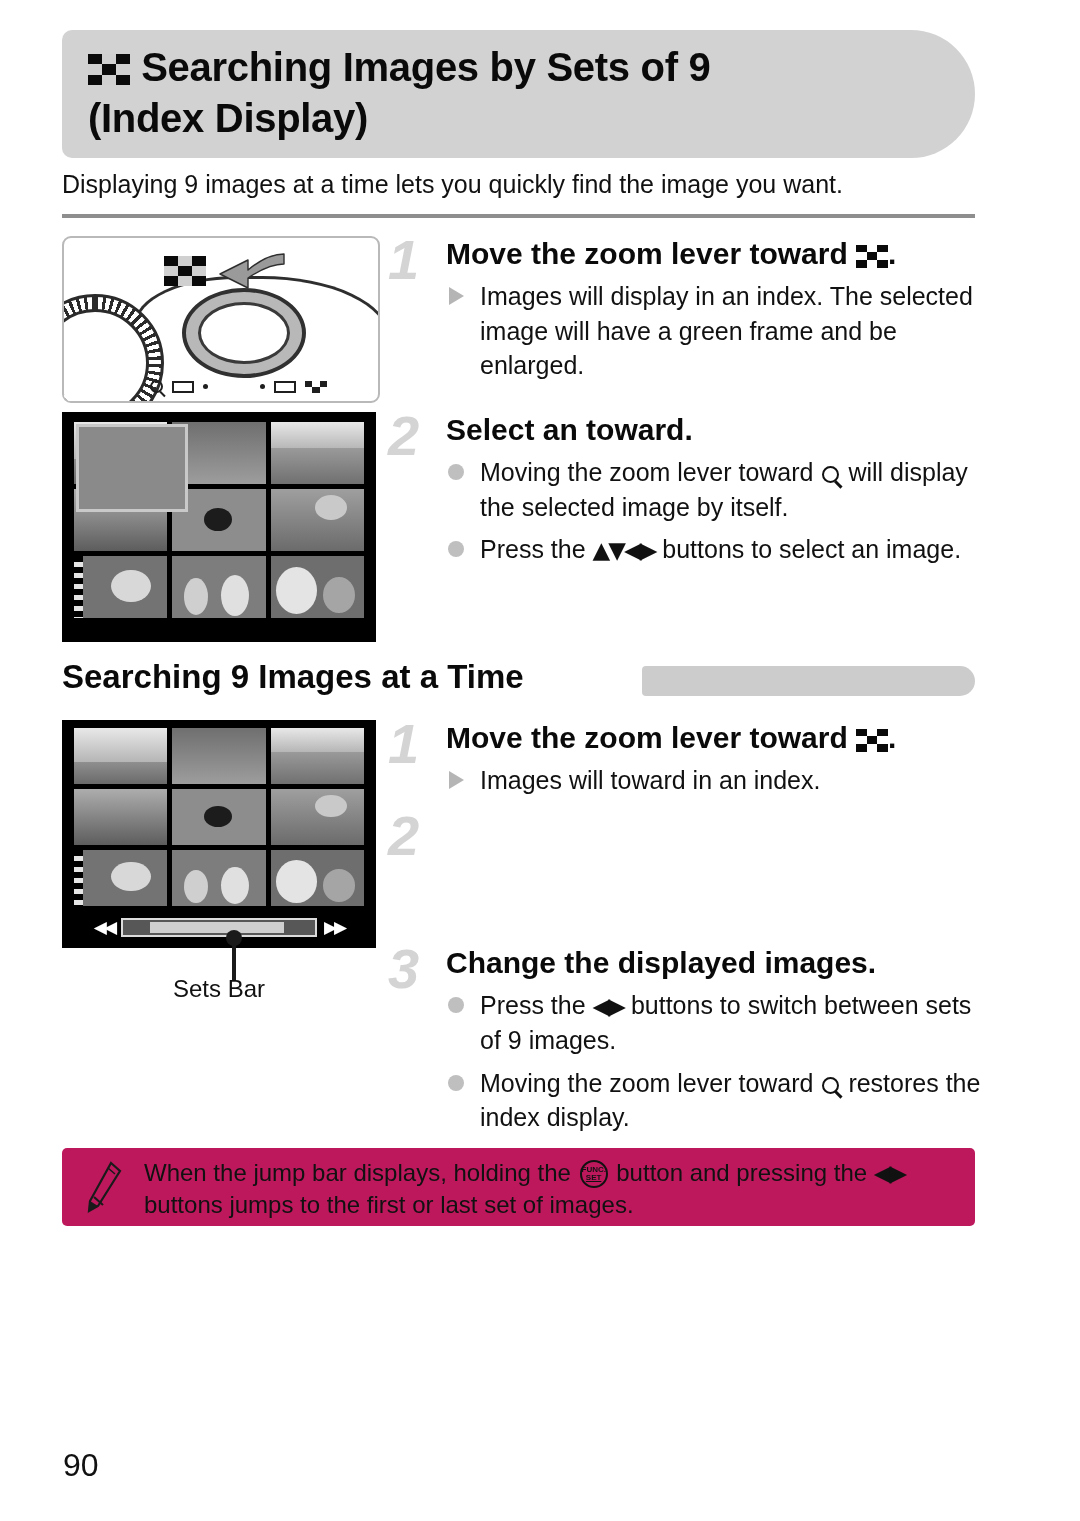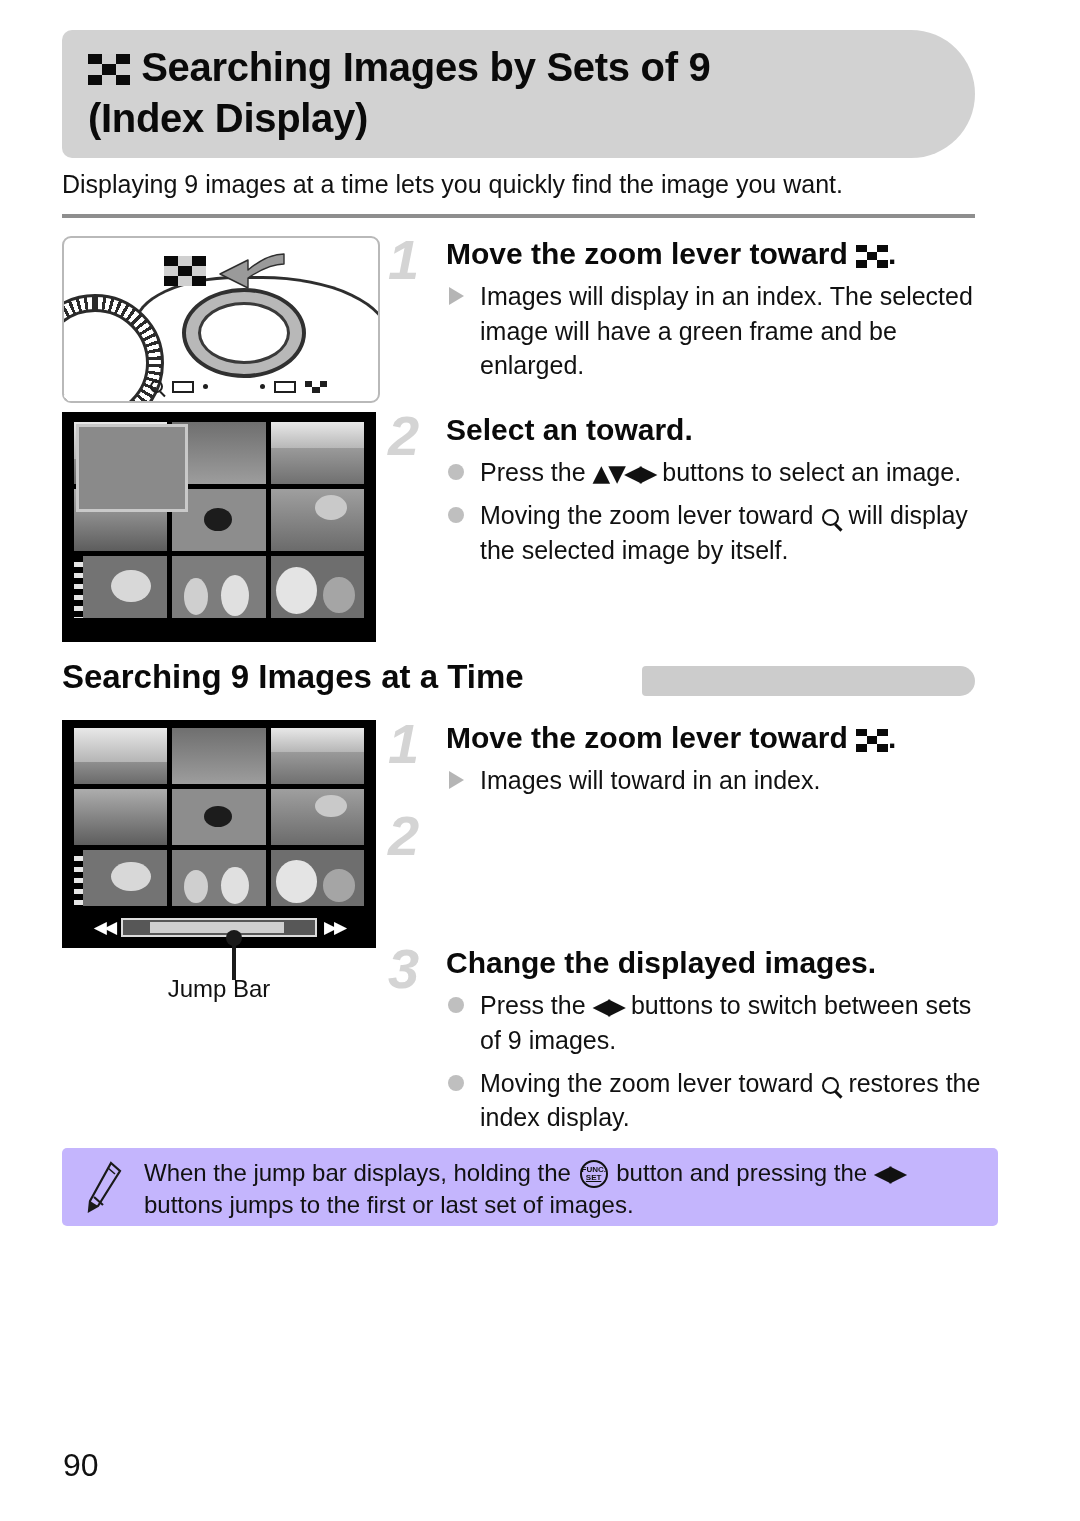--- a/index.html
+++ b/index.html
@@ -399,23 +399,22 @@
     border-radius: 4px 15px 15px 4px;
   }
 
   
   .note-box {
     position: absolute;
     left: 62px;
     top: 1148px;
     width: 913px;
     height: 78px;
-    background: #c4b5fd;
+    background: #be185d;
     border-radius: 5px;
-    padding-left: 23px;
   }
   .note-pencil {
     position: absolute;
     left: 22px;
     top: 12px;
     width: 40px;
     height: 54px;
   }
   .note-text {
     position: absolute;
@@ -559,29 +558,29 @@
     </div>
   </div>
 </div>
 
 <div class="step" style="left:388px; top:412px;">
   <div class="step-num">2</div>
   <div class="step-title">Select an toward.</div>
   <div class="bullets">
     <div class="bullet">
       <span class="mk-dot"></span>
+      <span>Moving the zoom lever toward</span>
+      <span class="mag-inline"></span>
+      <span>will display the selected image by itself.</span>
+    </div>
+    <div class="bullet">
+      <span class="mk-dot"></span>
       <span>Press the</span>
       <span class="arrows-glyph">▲▼◀▶</span>
       <span>buttons to select an image.</span>
-    </div>
-    <div class="bullet">
-      <span class="mk-dot"></span>
-      <span>Moving the zoom lever toward</span>
-      <span class="mag-inline"></span>
-      <span>will display the selected image by itself.</span>
     </div>
   </div>
 </div>
 
 <div class="section-head">
   <div class="sh-text">Searching 9 Images at a Time</div>
   <div class="sh-bar"></div>
 </div>
 
 <div class="fig-screen two">
@@ -618,21 +617,21 @@
     <span class="jb-arrow">◀◀</span>
     <span class="jb-track">
       <span class="jb-fill"></span>
     </span>
     <span class="jb-arrow">▶▶</span>
 
   </div>
 </div>
 <div class="leader-dot"></div>
 <div class="leader-line"></div>
-<div class="jumpbar-label">Jump Bar</div>
+<div class="jumpbar-label">Sets Bar</div>
 
 <div class="step" style="left:388px; top:720px;">
   <div class="step-num">1</div>
   <div class="step-title">
     <span>Move the zoom lever toward</span>
     <span class="checker">
       <i class="c1"></i><i class="c2"></i><i class="c3"></i><i class="c4"></i>
     </span><span>.</span>
   </div>
   <div class="bullets">

